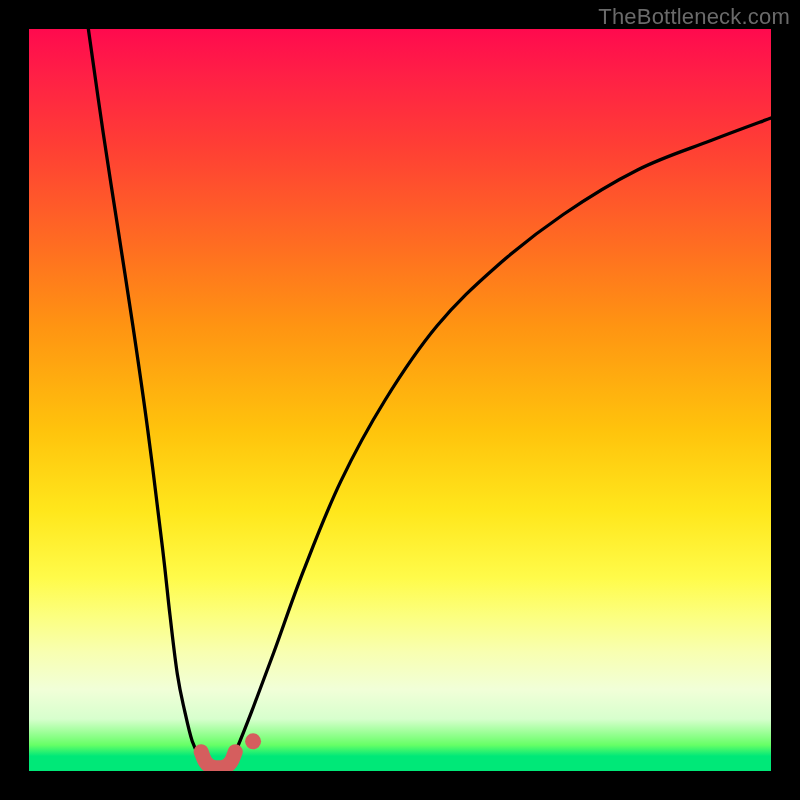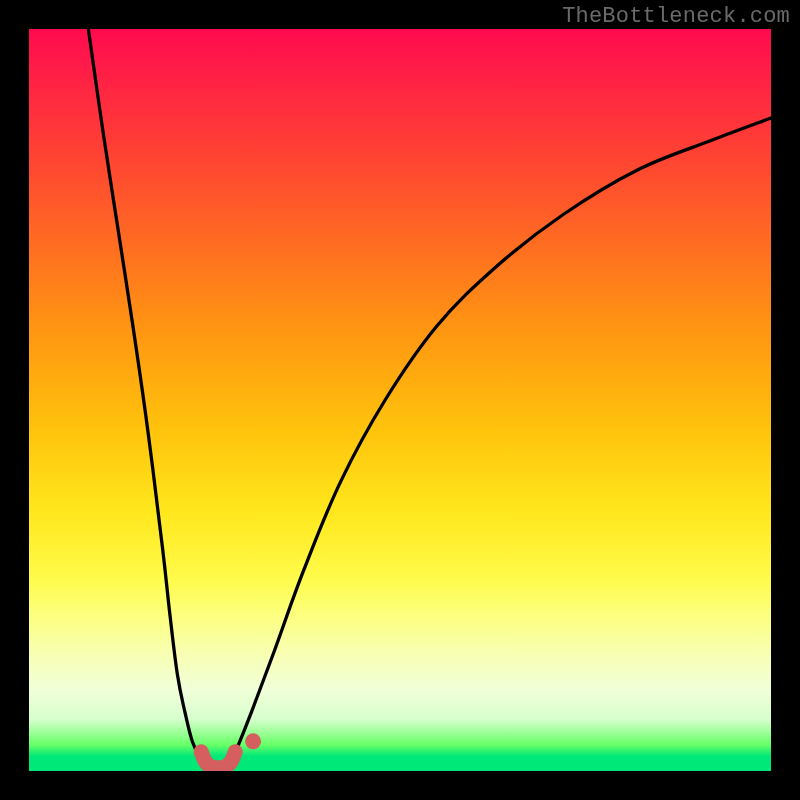--- a/index.html
+++ b/index.html
@@ -47,21 +47,21 @@
     );
   }
   .curve-layer {
     position: absolute;
     inset: 0;
   }
   .watermark {
     position: absolute;
     top: 4px;
     right: 10px;
-    font-family: Liberation Mono, monospace;
+    font-family: Liberation Sans, sans-serif;
     font-size: 22px;
     color: #6a6a6a;
     letter-spacing: 0.2px;
     user-select: none;
   }
 </style>
 </head>
 <body>
 
 <div class="stage">

